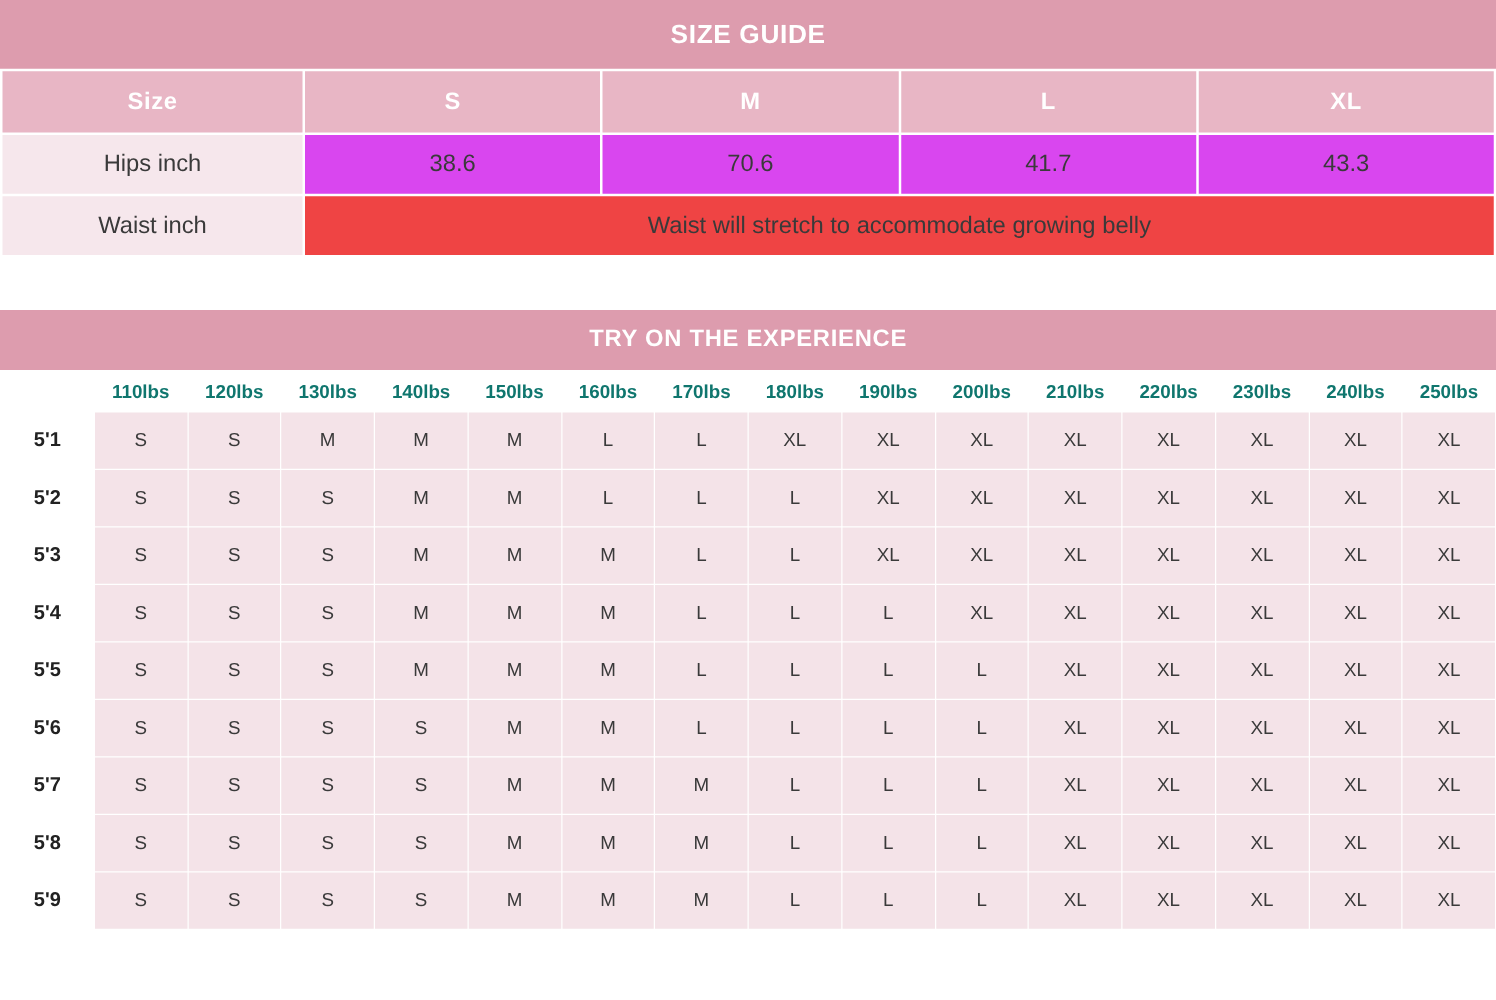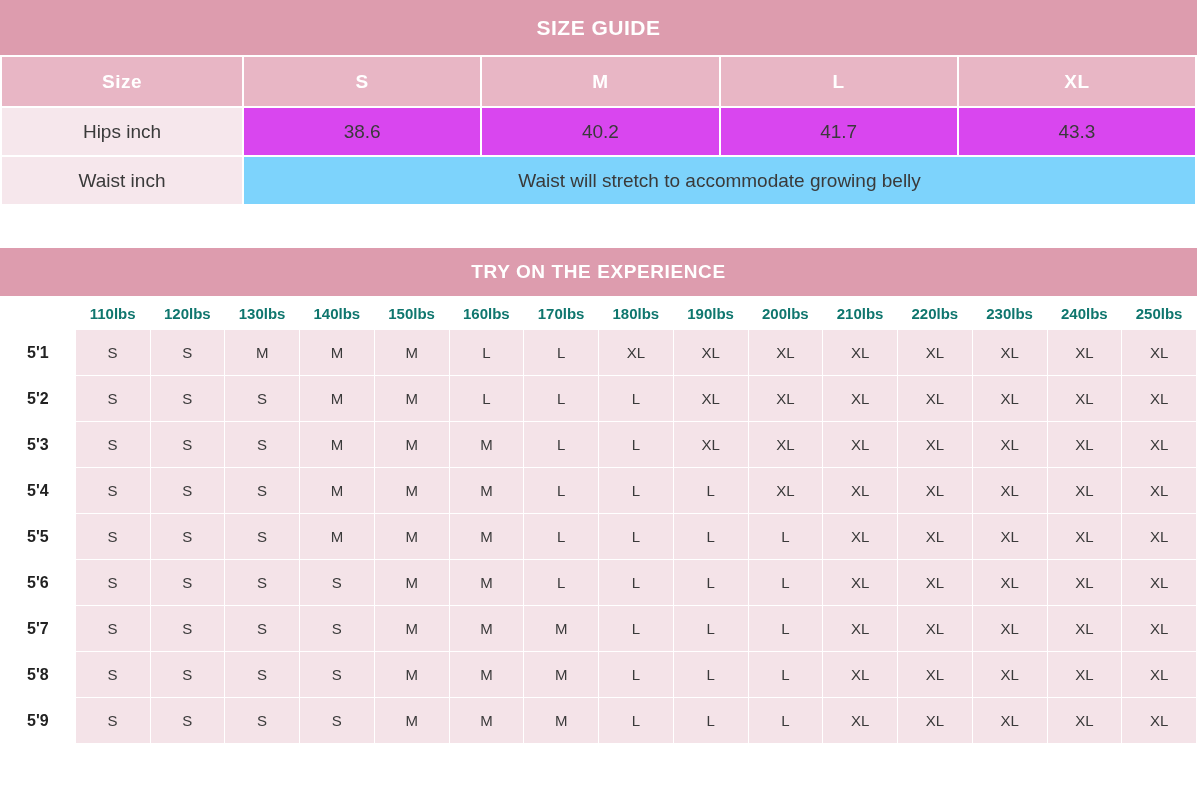--- a/index.html
+++ b/index.html
@@ -43,21 +43,21 @@
   table.sg tr.head td {
     background: #e8b6c5;
     color: #ffffff;
     font-weight: bold;
     font-size: 19px;
     height: 49px;
     letter-spacing: 0.5px;
   }
   table.sg tr.row td { background: #d946ef; }
   table.sg tr.row td.label { background: #f6e7ec; margin-left: 20px; }
-  table.sg tr.row td.wide { background: #7dd3fc; font-size: 19px; }
+  table.sg tr.row td.wide { background: #ef4444; font-size: 19px; }
   .sg-col-label { width: 240px; }
 
   
   .tryon { margin-top: 42px; width: 1197px; }
   .to-title {
     height: 48px;
     background: #dd9cae;
     color: #ffffff;
     font-size: 19px;
     font-weight: bold;
@@ -124,21 +124,21 @@
           <tr class="head">
             <td>Size</td>
             <td>S</td>
             <td>M</td>
             <td>L</td>
             <td>XL</td>
           </tr>
           <tr class="row">
             <td class="label">Hips inch</td>
             <td>38.6</td>
-            <td>40.2</td>
+            <td>70.6</td>
             <td>41.7</td>
             <td>43.3</td>
           </tr>
           <tr class="row">
             <td class="label">Waist inch</td>
             <td class="wide" colspan="4">Waist will stretch to accommodate growing belly</td>
           </tr>
         </tbody>
     </table>
   </section>

